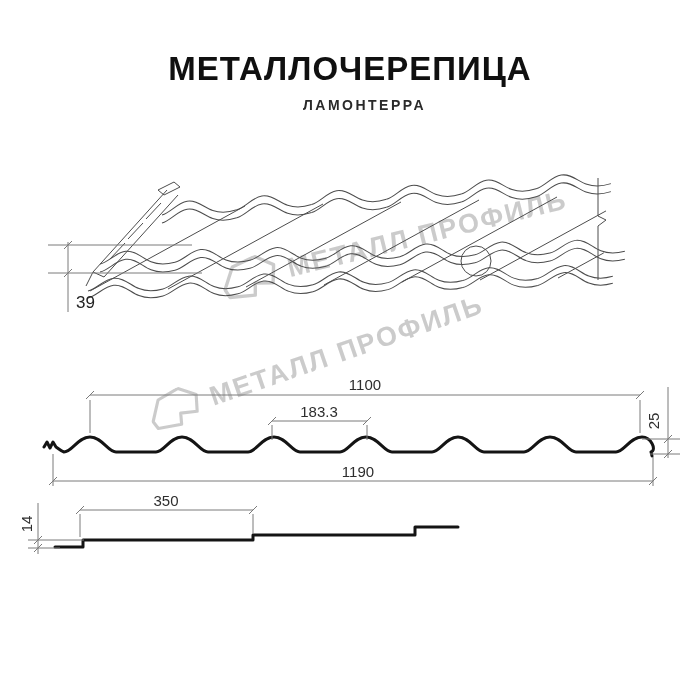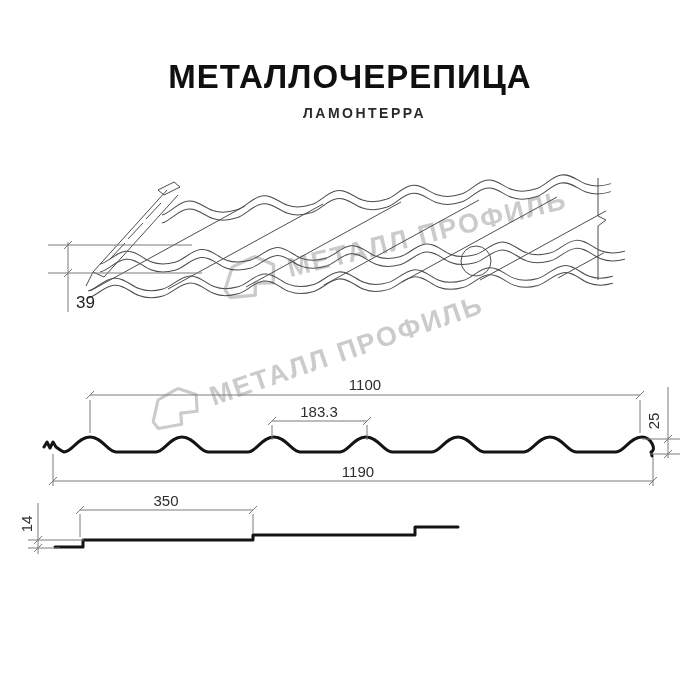--- a/index.html
+++ b/index.html
@@ -1,19 +1,19 @@
 <!DOCTYPE html>
 <html><head>
 <meta charset="utf-8">
 <style>
   html,body{margin:0;padding:0;background:#fff;}
   .canvas{position:relative;width:700px;height:700px;background:#ffffff;overflow:hidden;
           font-family:"Liberation Sans",sans-serif;}
   header{position:absolute;left:0;top:50px;width:100%;text-align:center;z-index:3;}
-  h1{margin:8px;font-size:33px;font-weight:800;letter-spacing:1px;color:#101010;
+  h1{margin:0;font-size:33px;font-weight:800;letter-spacing:1px;color:#101010;
      font-family:"Liberation Sans",sans-serif;}
   .subtitle{margin-top:9px;font-size:14px;font-weight:600;letter-spacing:2.5px;color:#2a2a2a;padding-left:29px;}
   .watermark{position:absolute;display:flex;align-items:center;z-index:1;
              transform-origin:left center;opacity:.95;}
   .watermark span{font-size:27px;font-weight:700;letter-spacing:2px;color:#c9c9c9;
                   margin-left:10px;white-space:nowrap;}
   .wm1{left:222px;top:264px;transform:rotate(-14deg);}
   .wm2{left:150px;top:398px;transform:rotate(-19deg);}
   svg.view{position:absolute;z-index:2;overflow:visible;}
   #persp{left:40px;top:160px;}

